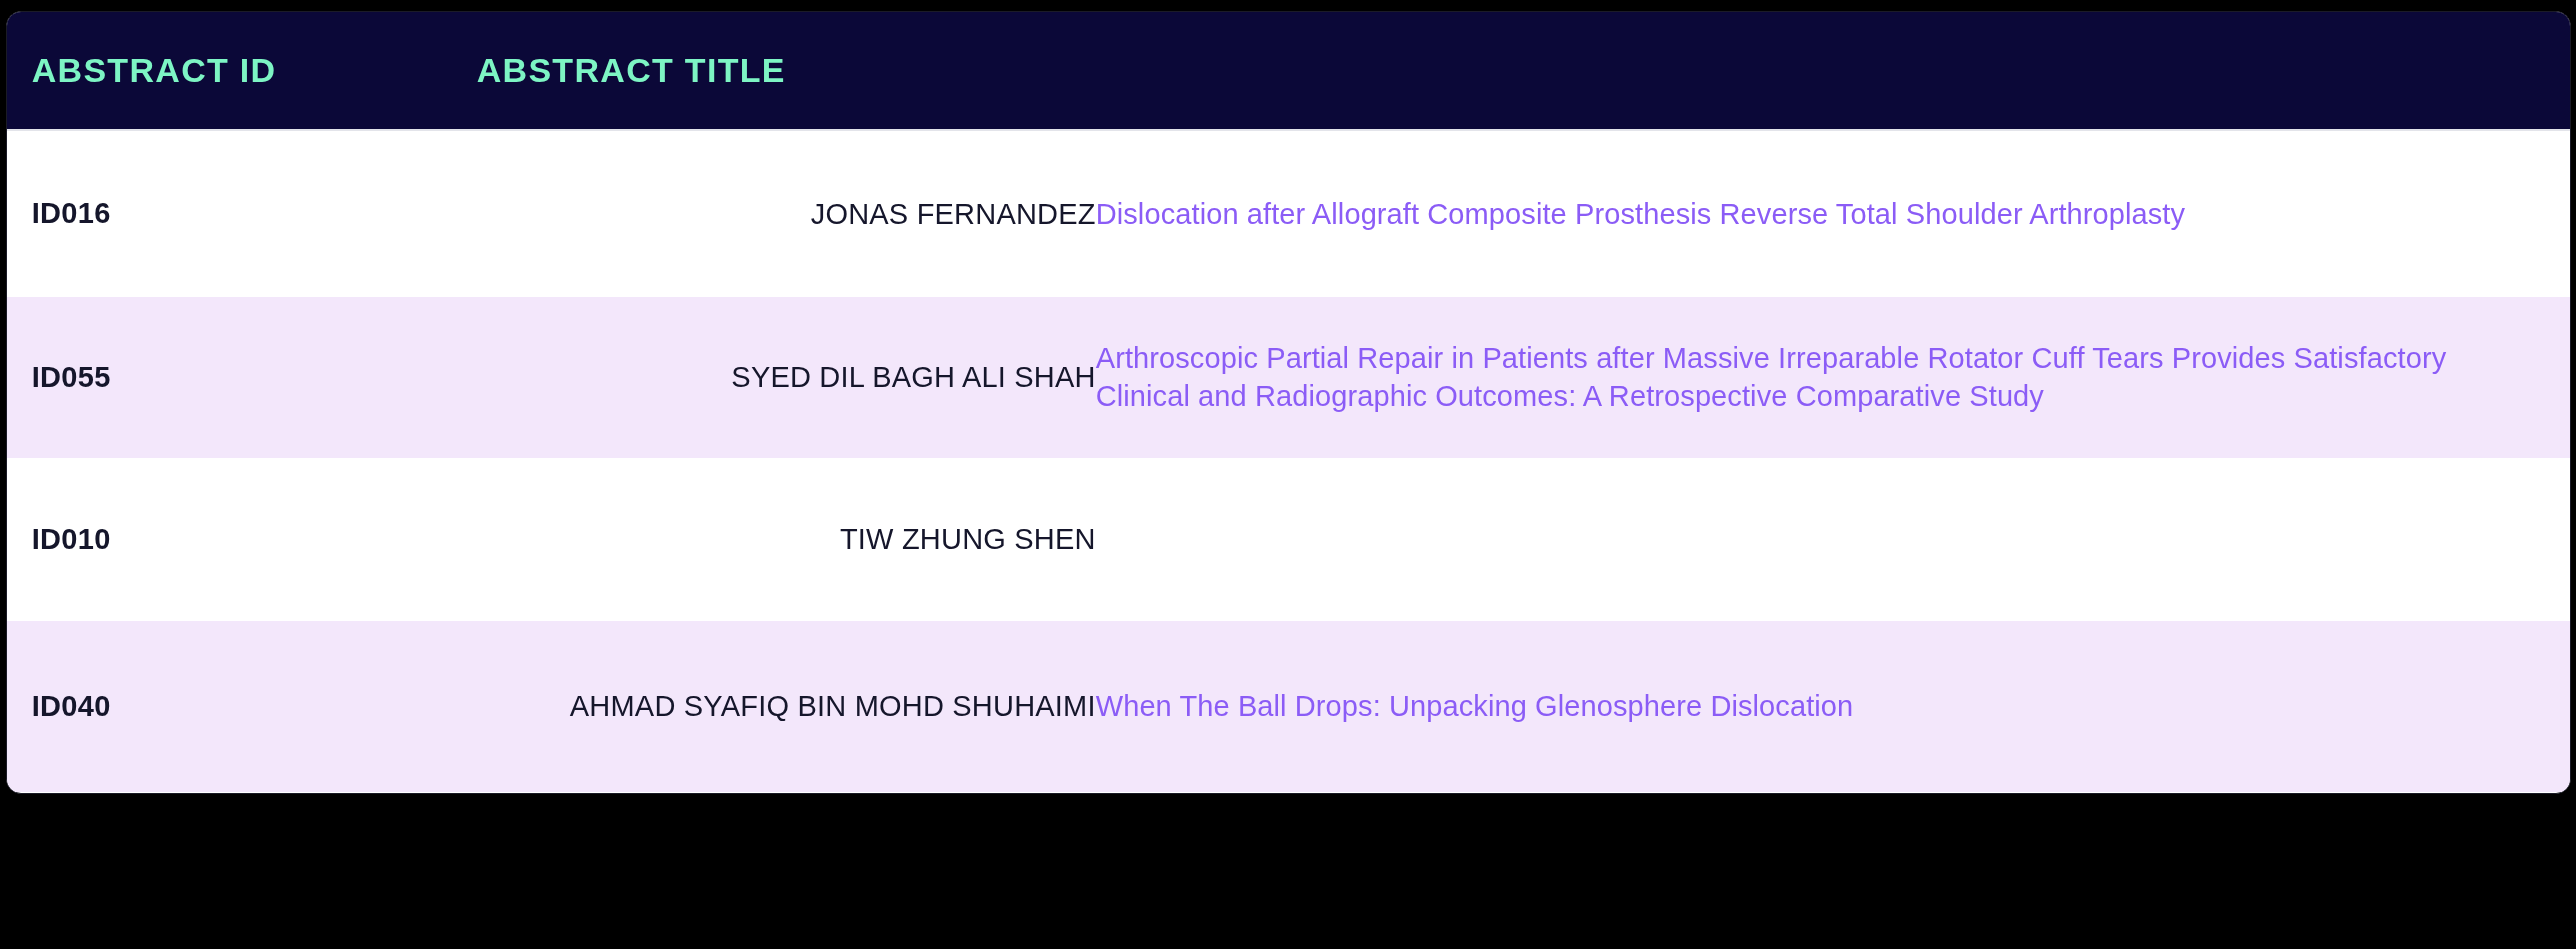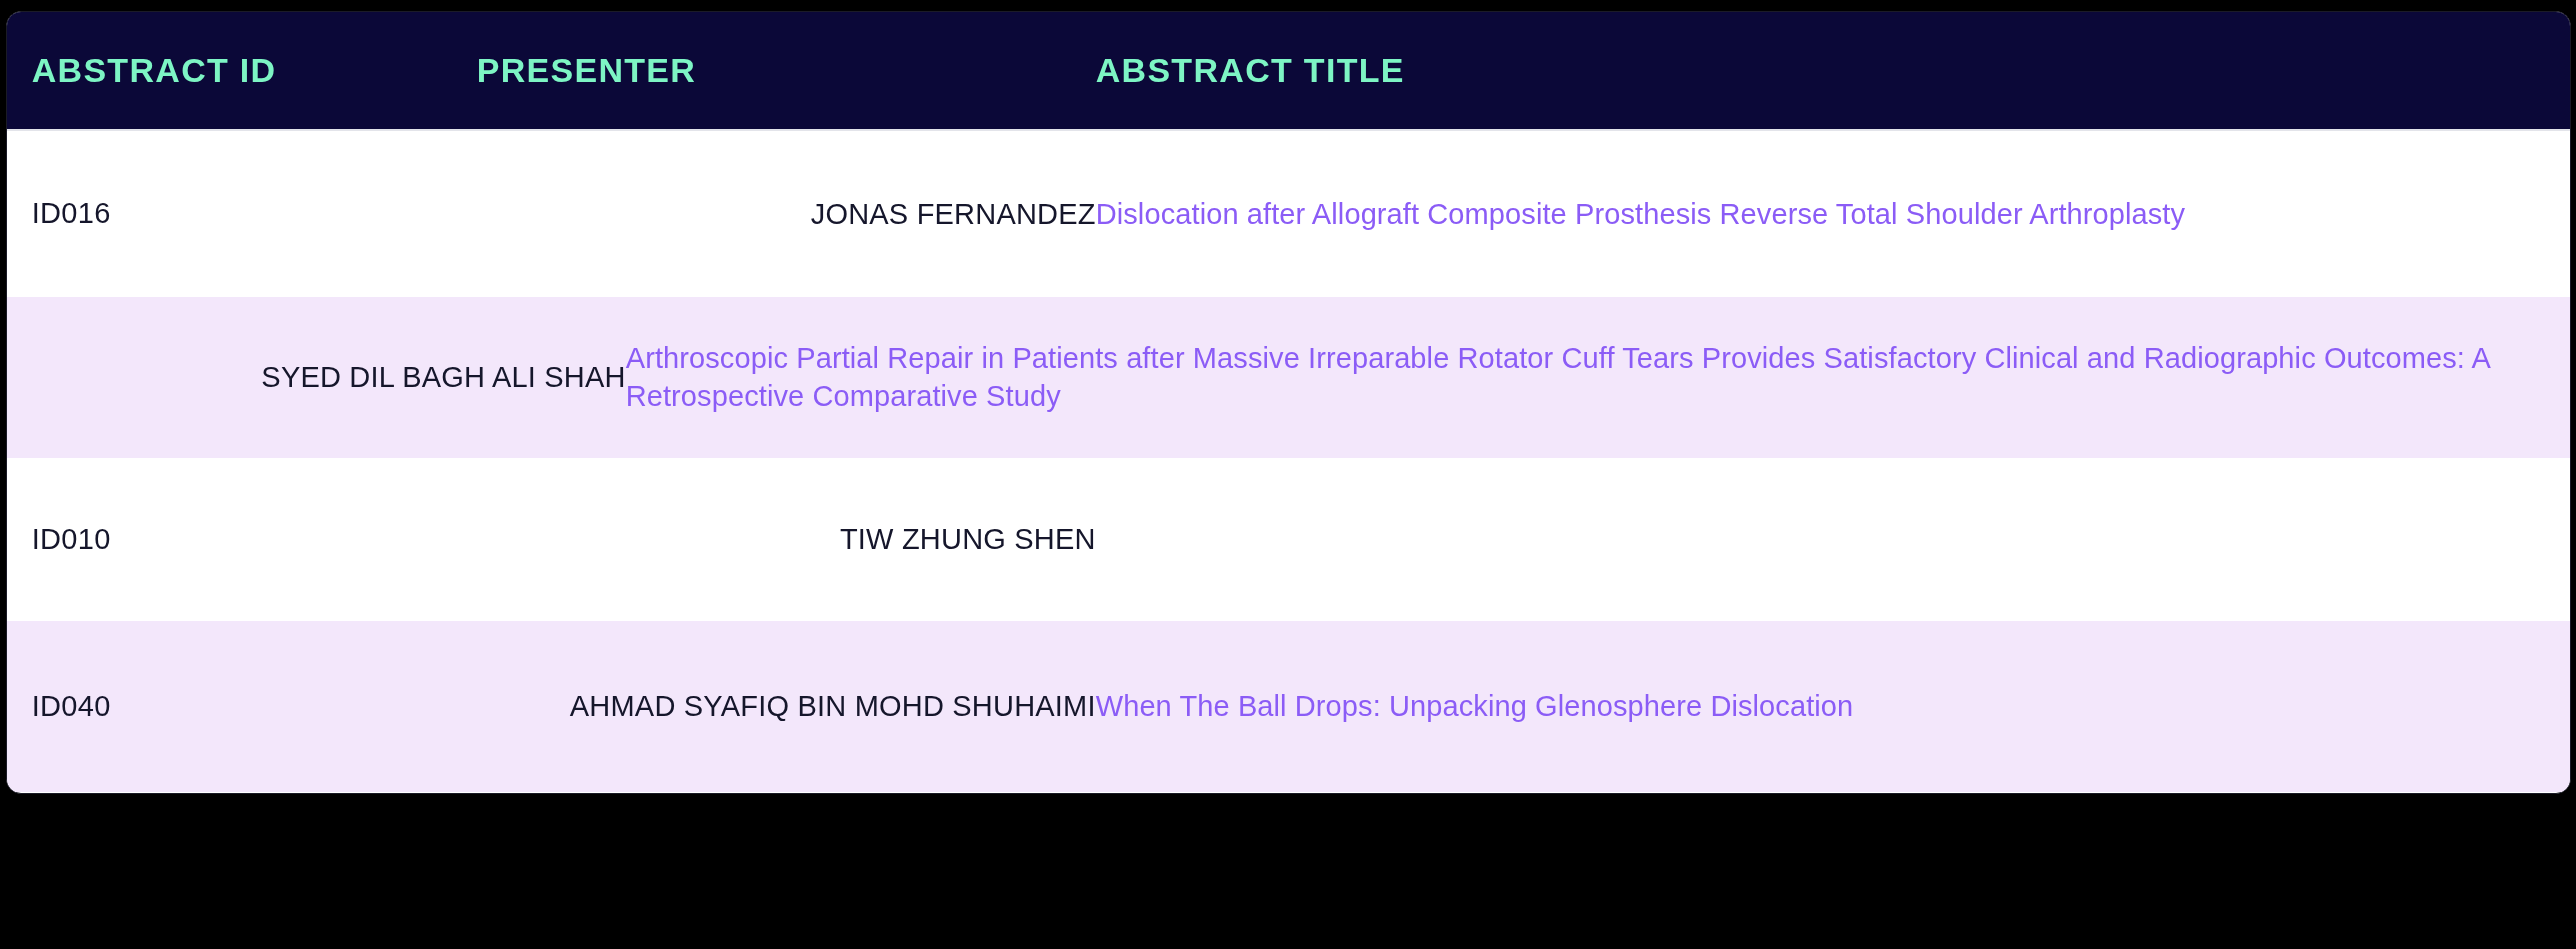--- a/index.html
+++ b/index.html
@@ -73,21 +73,21 @@
   .row.r-even { background: #F3E7FB; }
 
   .row-h1 { flex: 0 0 166px; }
   .row-h2 { flex: 0 0 161px; }
   .row-h3 { flex: 0 0 163px; }
   .row-h4 { flex: 0 0 171px; }
 
   .cell-id {
     color: #15162B;
     font-size: 29px;
-    font-weight: 400;
+    font-weight: 700;
     letter-spacing: 0.3px;
     line-height: 1.15;
   }
 
   .cell-presenter {
     color: #15162B;
     font-size: 29px;
     font-weight: 400;
     letter-spacing: 0.2px;
     line-height: 1.32;
@@ -104,33 +104,33 @@
 </style>
 </head>
 <body>
 
 <div class="page">
 
   <div class="table-card">
 
     <div class="thead">
       <div class="th col-id">ABSTRACT ID</div>
-      <div class="th col-pres">PRESENTER</div>
       <div class="th col-title">ABSTRACT TITLE</div>
     </div>
 
     <div class="tbody">
 
       <div class="row r-odd row-h1">
         <div class="cell-id col-id">ID016</div>
         <div class="cell-presenter col-pres">JONAS FERNANDEZ</div>
         <div class="cell-title col-title">Dislocation after Allograft Composite Prosthesis Reverse Total Shoulder Arthroplasty</div>
       </div>
 
       <div class="row r-even row-h2">
+        <div class="cell-id col-id">ID055</div>
         <div class="cell-presenter col-pres">SYED DIL BAGH ALI SHAH</div>
         <div class="cell-title col-title">Arthroscopic Partial Repair in Patients after Massive Irreparable Rotator Cuff Tears Provides Satisfactory Clinical and Radiographic Outcomes: A Retrospective Comparative Study</div>
       </div>
 
       <div class="row r-odd row-h3">
         <div class="cell-id col-id">ID010</div>
         <div class="cell-presenter col-pres">TIW ZHUNG SHEN</div>
       </div>
 
       <div class="row r-even row-h4">

